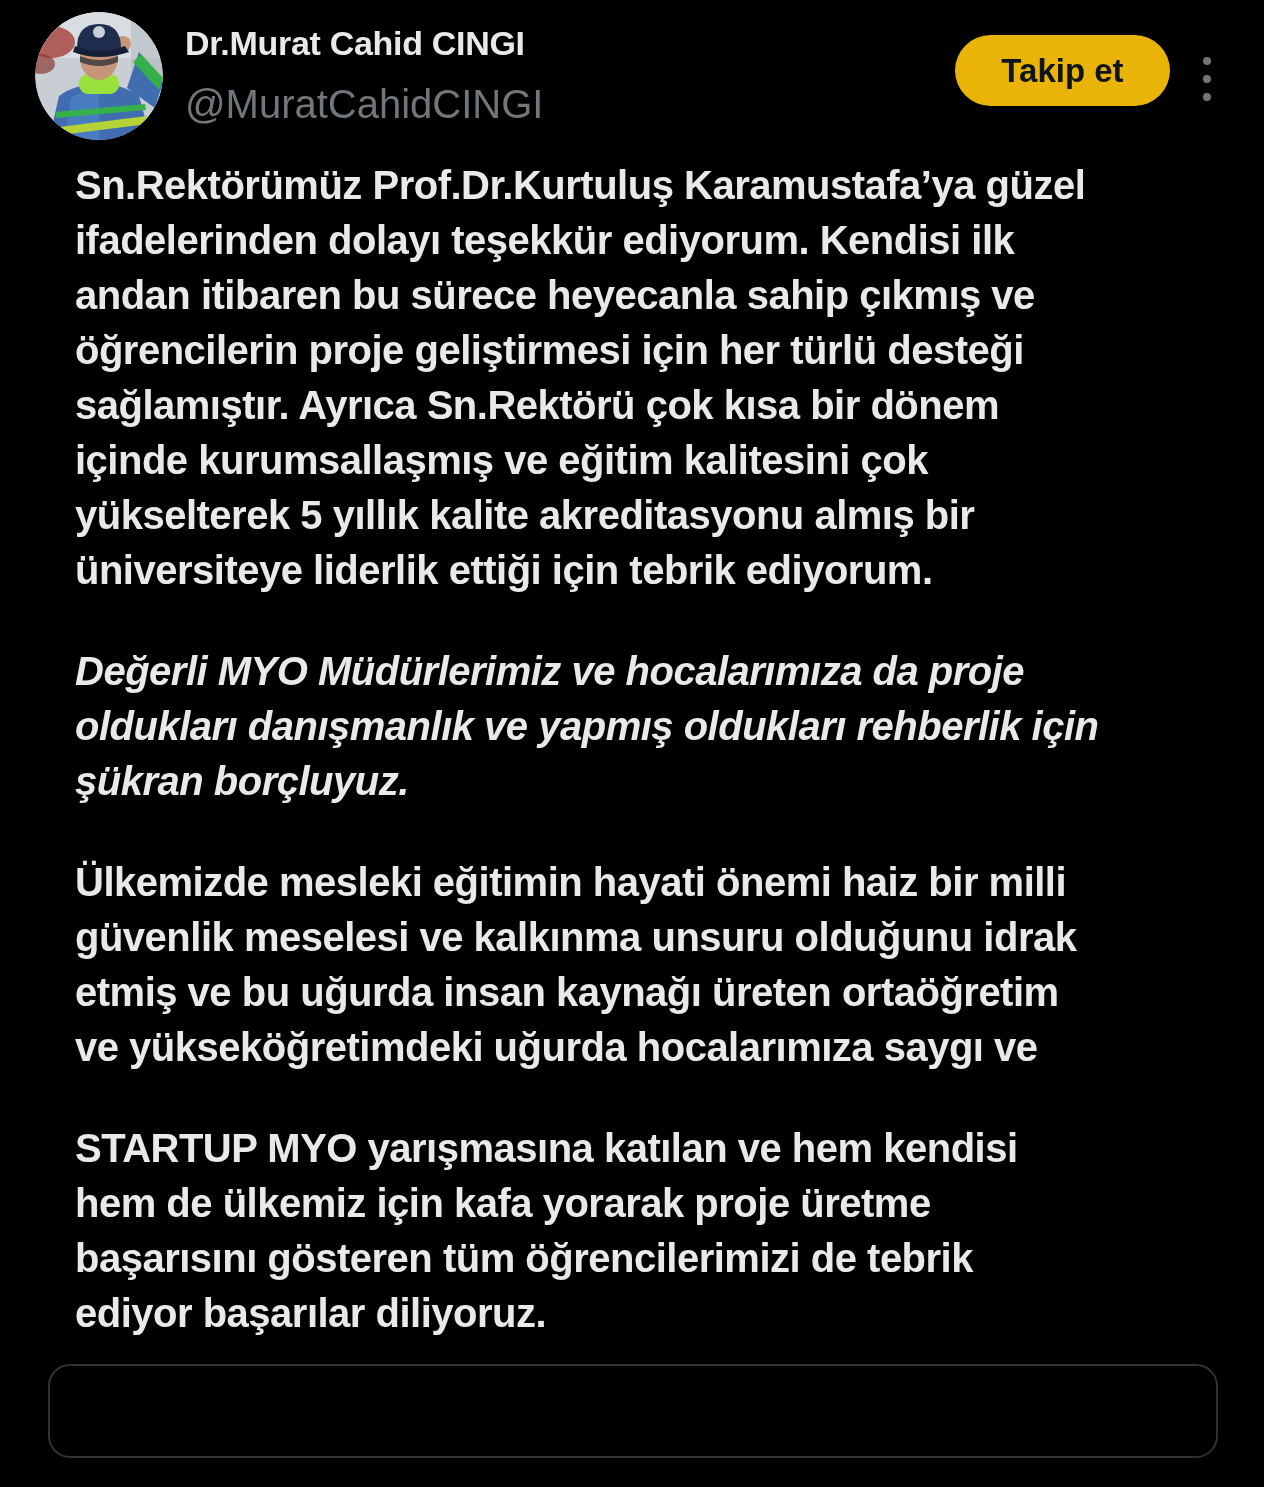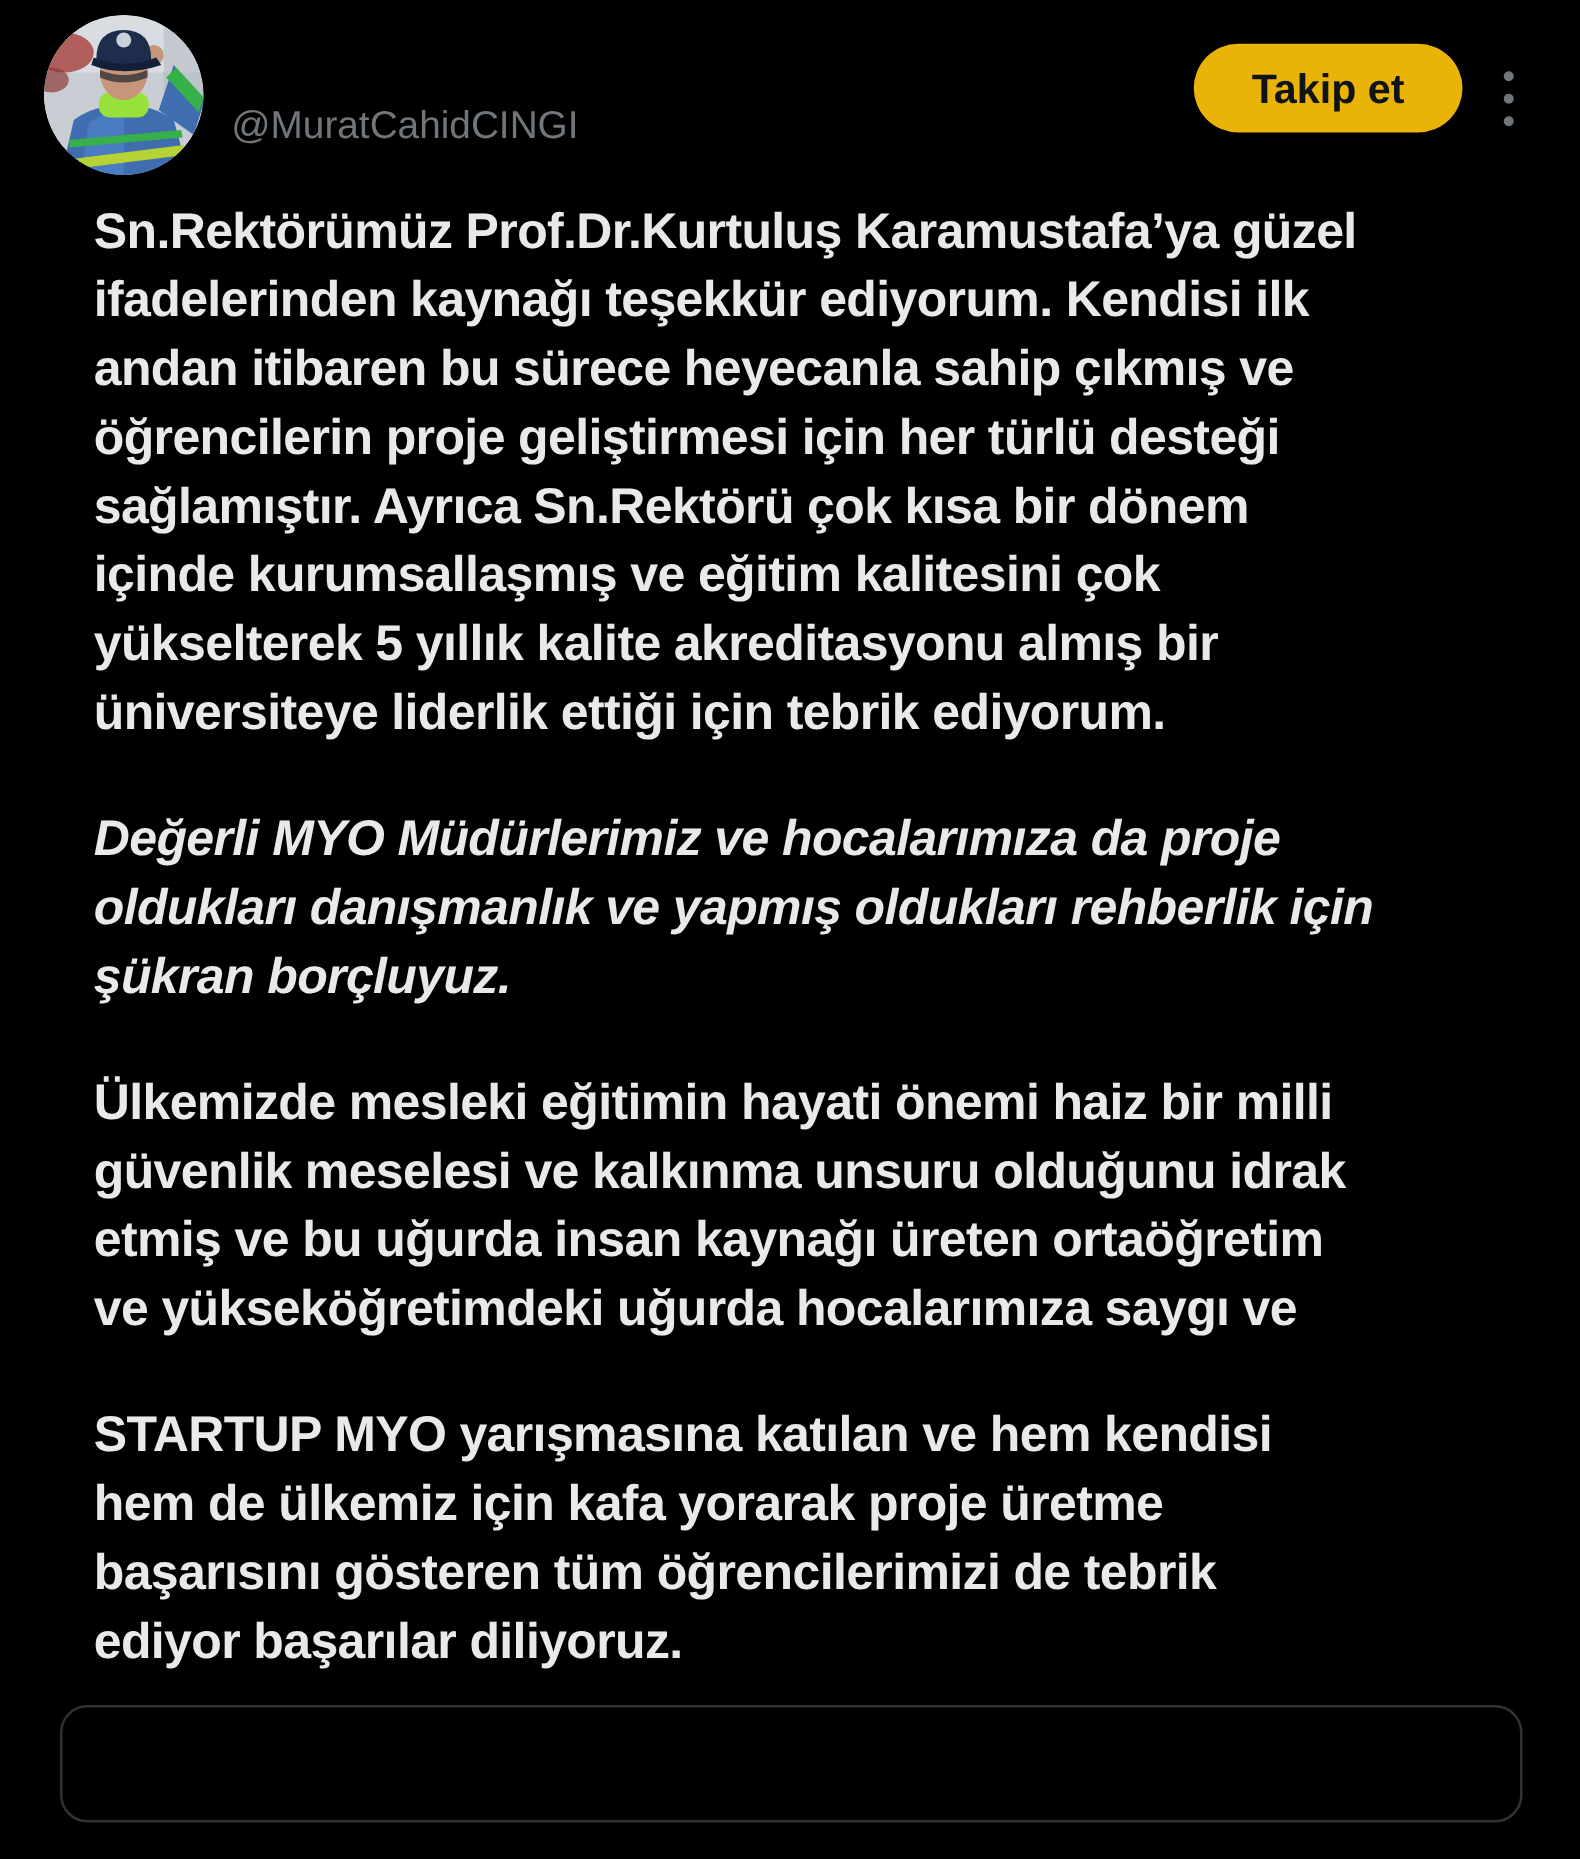--- a/index.html
+++ b/index.html
@@ -20,21 +20,21 @@
     border-radius: 50%; overflow: hidden;
     cursor: pointer;
   }
   .display-name {
     position: absolute; left: 185px; top: 24px;
     font-size: 34px; font-weight: 700; letter-spacing: -0.3px;
     color: #e7e9ea; white-space: nowrap; cursor: pointer;
   }
   .handle {
     position: absolute; left: 185px; top: 82px;
-    font-size: 31px; font-weight: 400;
+    font-size: 40px; font-weight: 400;
     color: #71767b; white-space: nowrap; cursor: pointer;
   }
   .follow-btn {
     position: absolute; left: 955px; top: 35px;
     width: 215px; height: 71px;
     background: #eab308; color: #0f1419;
     border: none; border-radius: 36px;
     font-family: inherit; font-size: 33px; font-weight: 700;
     display: flex; align-items: center; justify-content: center;
     cursor: pointer;
@@ -109,37 +109,38 @@
 
           <circle cx="88" cy="32" r="8" fill="#c79579"></circle>
 
           <path d="M42 36 Q42 12 64 12 Q86 12 86 36 Q64 44 42 36 Z" fill="#1e2c4d"></path>
           <path d="M40 34 Q64 44 90 34 L94 40 Q64 50 38 40 Z" fill="#141f38"></path>
           <circle cx="64" cy="20" r="6" fill="#e8edf2" opacity="0.85"></circle>
         </g>
       </svg>
     </div>
 
+    <div class="display-name">Dr.Murat Cahid CINGI</div>
     <div class="handle">@MuratCahidCINGI</div>
 
     <button class="follow-btn">
       <span>Takip et</span>
     </button>
 
     <button class="more-btn" aria-label="More">
       <span class="dot"></span>
       <span class="dot"></span>
       <span class="dot"></span>
     </button>
   </div>
 
   <div class="tweet-body">
       <div class="para bold">
         <div class="line">Sn.Rektörümüz Prof.Dr.Kurtuluş Karamustafa’ya güzel</div>
-        <div class="line">ifadelerinden kaynağı teşekkür ediyorum. Kendisi ilk</div>
+        <div class="line">ifadelerinden dolayı teşekkür ediyorum. Kendisi ilk</div>
         <div class="line">andan itibaren bu sürece heyecanla sahip çıkmış ve</div>
         <div class="line">öğrencilerin proje geliştirmesi için her türlü desteği</div>
         <div class="line">sağlamıştır. Ayrıca Sn.Rektörü çok kısa bir dönem</div>
         <div class="line">içinde kurumsallaşmış ve eğitim kalitesini çok</div>
         <div class="line">yükselterek 5 yıllık kalite akreditasyonu almış bir</div>
         <div class="line">üniversiteye liderlik ettiği için tebrik ediyorum.</div>
       </div>
       <div class="para italic">
         <div class="line">Değerli MYO Müdürlerimiz ve hocalarımıza da proje</div>
         <div class="line">oldukları danışmanlık ve yapmış oldukları rehberlik için</div>

